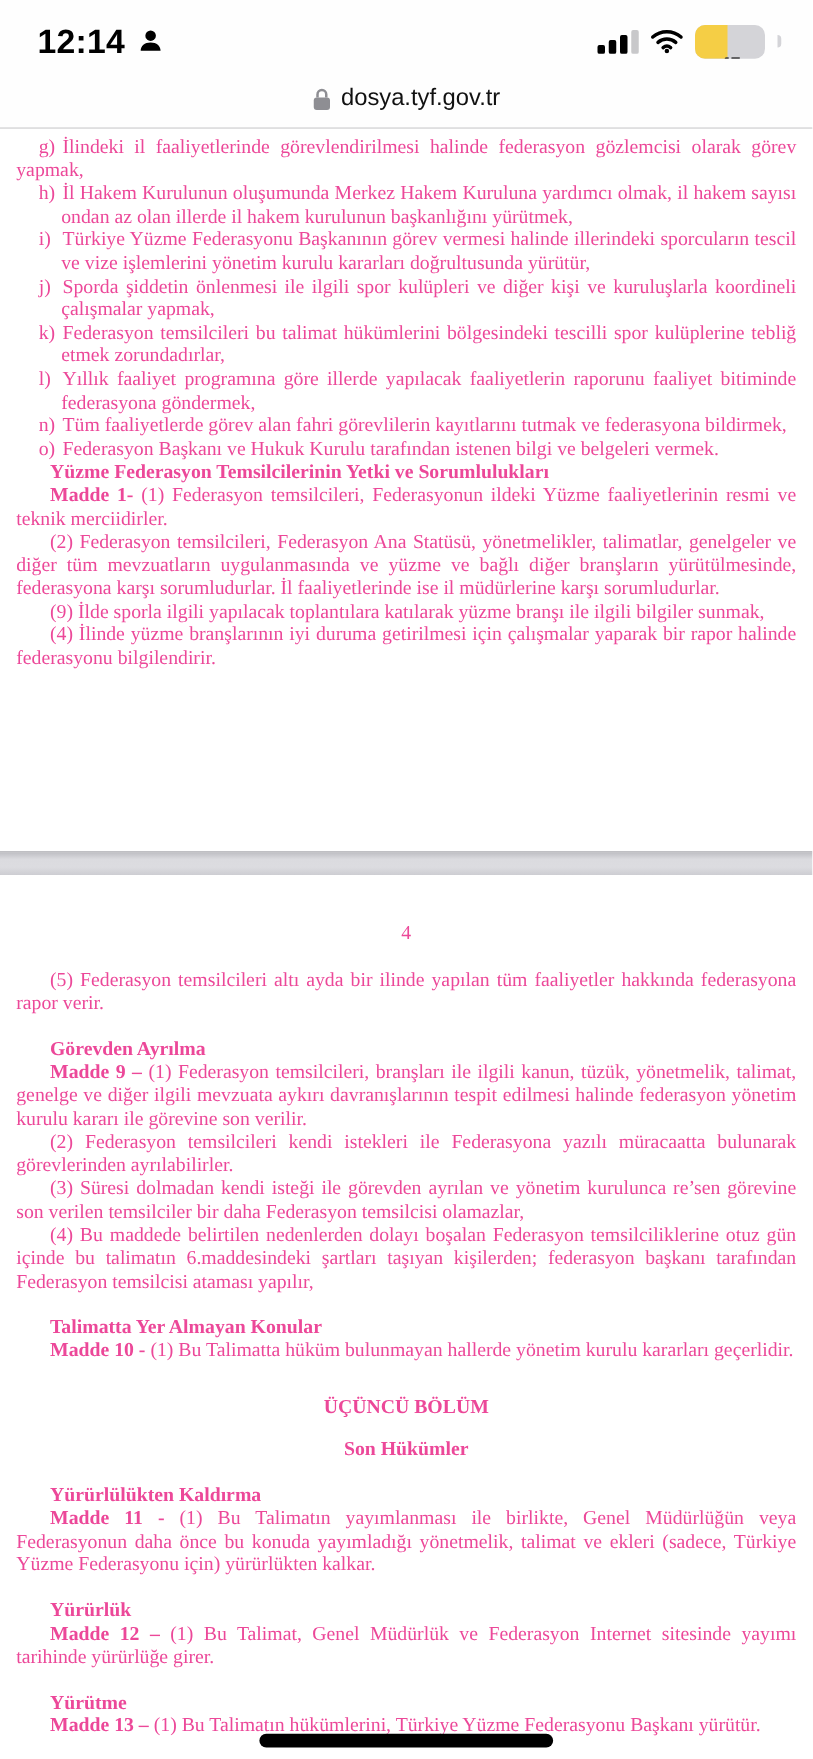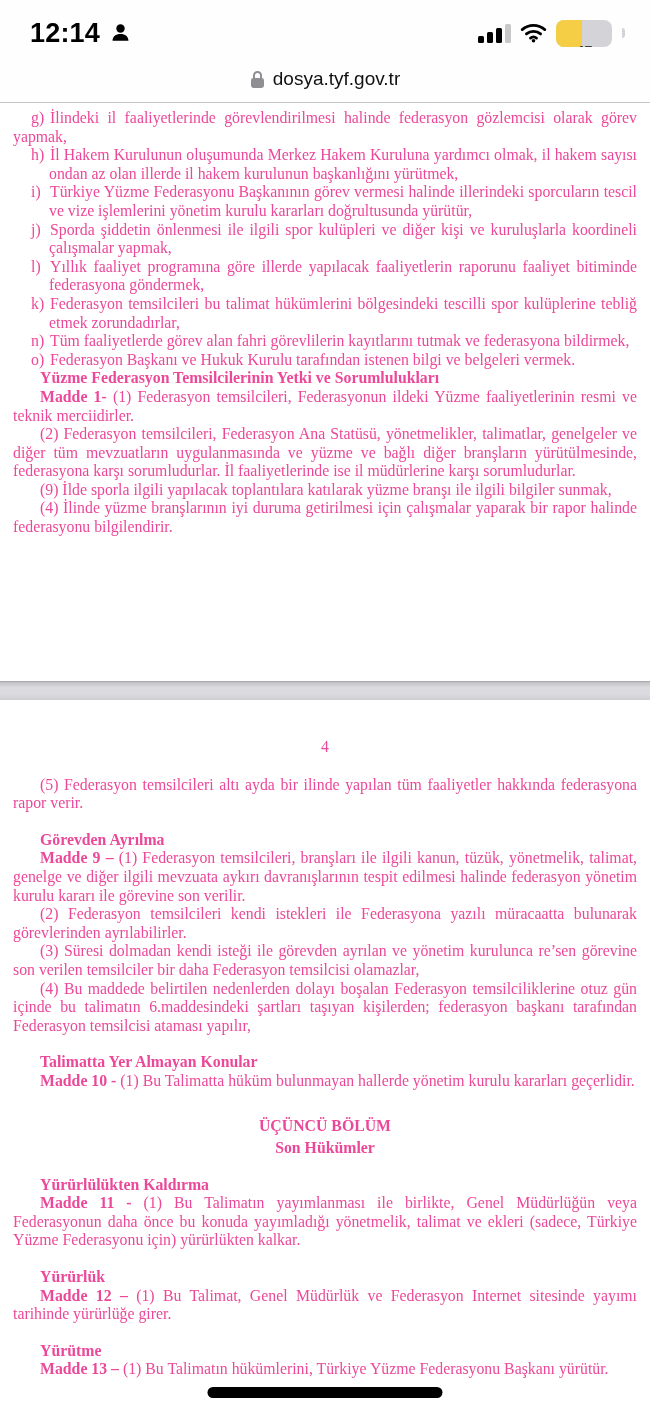--- a/index.html
+++ b/index.html
@@ -52,21 +52,21 @@
   .page2{height:707px;}
   .para,.li{text-align:justify;}
   .li{padding-left:36px;text-indent:-18px;}
   .li .marker{display:inline-block;width:19px;text-indent:0;}
   .li.li-flow{padding-left:0;text-indent:18px;}
   .doc-heading{font-weight:bold;margin-left:27px;}
   .para{text-indent:27px;}
   .para b{font-weight:bold;}
   .blk-heading{font-weight:bold;margin-left:27px;margin-top:18px;}
   .blk-center{text-align:center;font-weight:bold;margin-top:26px;}
-  .blk-center + .blk-center{margin-top:4px;}
+  .blk-center + .blk-center{margin-top:16px;}
   .blk-para{margin-top:0;}
   .page-number{text-align:center;margin-top:38px;}
   .after-pagenum{margin-top:19px;}
   
   .home-indicator{
     position:absolute;left:50%;transform:translateX(-50%);
     bottom:9px;width:235px;height:11px;border-radius:6px;background:#000;
   }
 </style>
 </head>
@@ -116,22 +116,22 @@
   </div>
 </div>
 
 <div class="doc">
   <div class="pdf-page page1">
     <div>
         <div class="li li-flow"><span class="marker">g)</span>İlindeki il faaliyetlerinde görevlendirilmesi halinde federasyon gözlemcisi olarak görev yapmak,</div>
         <div class="li"><span class="marker">h)</span>İl Hakem Kurulunun oluşumunda Merkez Hakem Kuruluna yardımcı olmak, il hakem sayısı ondan az olan illerde il hakem kurulunun başkanlığını yürütmek,</div>
         <div class="li"><span class="marker">i)</span>Türkiye Yüzme Federasyonu Başkanının görev vermesi halinde illerindeki sporcuların tescil ve vize işlemlerini yönetim kurulu kararları doğrultusunda yürütür,</div>
         <div class="li"><span class="marker">j)</span>Sporda şiddetin önlenmesi ile ilgili spor kulüpleri ve diğer kişi ve kuruluşlarla koordineli çalışmalar yapmak,</div>
+        <div class="li"><span class="marker">k)</span>Federasyon temsilcileri bu talimat hükümlerini bölgesindeki tescilli spor kulüplerine tebliğ etmek zorundadırlar,</div>
         <div class="li"><span class="marker">l)</span>Yıllık faaliyet programına göre illerde yapılacak faaliyetlerin raporunu faaliyet bitiminde federasyona göndermek,</div>
-        <div class="li"><span class="marker">k)</span>Federasyon temsilcileri bu talimat hükümlerini bölgesindeki tescilli spor kulüplerine tebliğ etmek zorundadırlar,</div>
         <div class="li"><span class="marker">n)</span>Tüm faaliyetlerde görev alan fahri görevlilerin kayıtlarını tutmak ve federasyona bildirmek,</div>
         <div class="li"><span class="marker">o)</span>Federasyon Başkanı ve Hukuk Kurulu tarafından istenen bilgi ve belgeleri vermek.</div>
       </div>
     <div class="doc-heading">Yüzme  Federasyon Temsilcilerinin Yetki ve Sorumlulukları</div>
     <div>
         <div class="para blk-para"><b>Madde 1-</b> (1) Federasyon temsilcileri, Federasyonun ildeki Yüzme faaliyetlerinin resmi ve teknik merciidirler.</div>
         <div class="para blk-para">(2) Federasyon temsilcileri, Federasyon Ana Statüsü, yönetmelikler, talimatlar, genelgeler ve diğer tüm mevzuatların uygulanmasında ve yüzme ve bağlı diğer branşların yürütülmesinde, federasyona karşı sorumludurlar. İl faaliyetlerinde ise il müdürlerine karşı  sorumludurlar.</div>
         <div class="para blk-para">(9) İlde sporla ilgili yapılacak toplantılara katılarak yüzme branşı ile ilgili bilgiler sunmak,</div>
         <div class="para blk-para">(4) İlinde yüzme branşlarının iyi duruma getirilmesi için çalışmalar yaparak bir rapor halinde federasyonu bilgilendirir.</div>
       </div>

